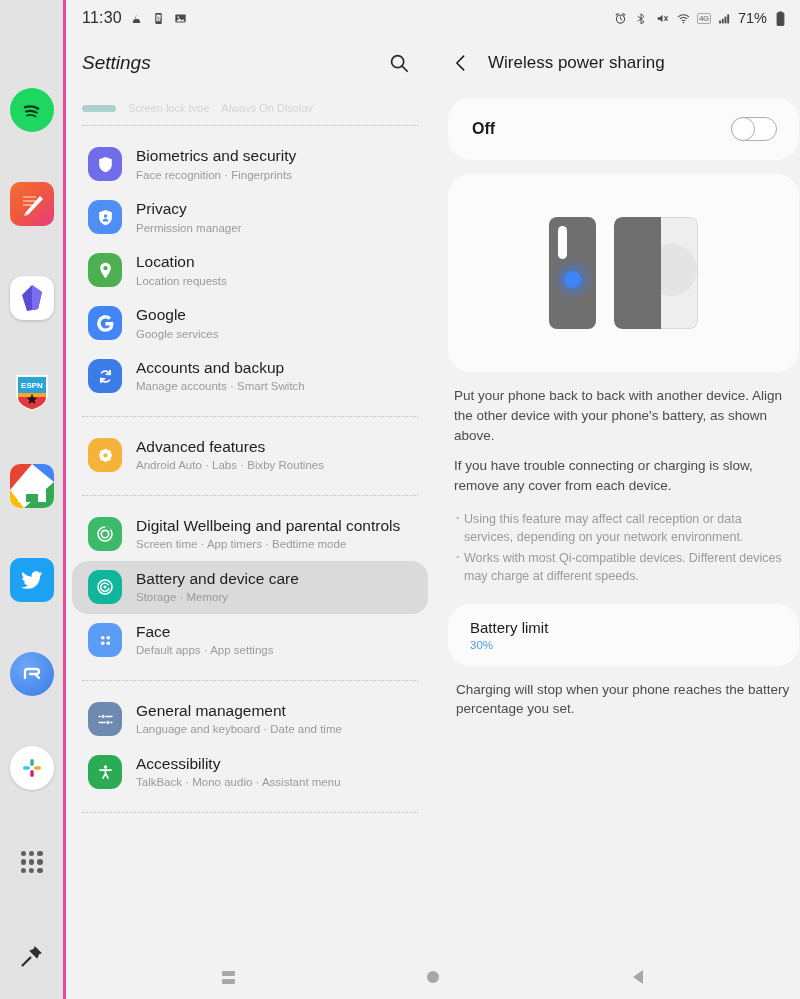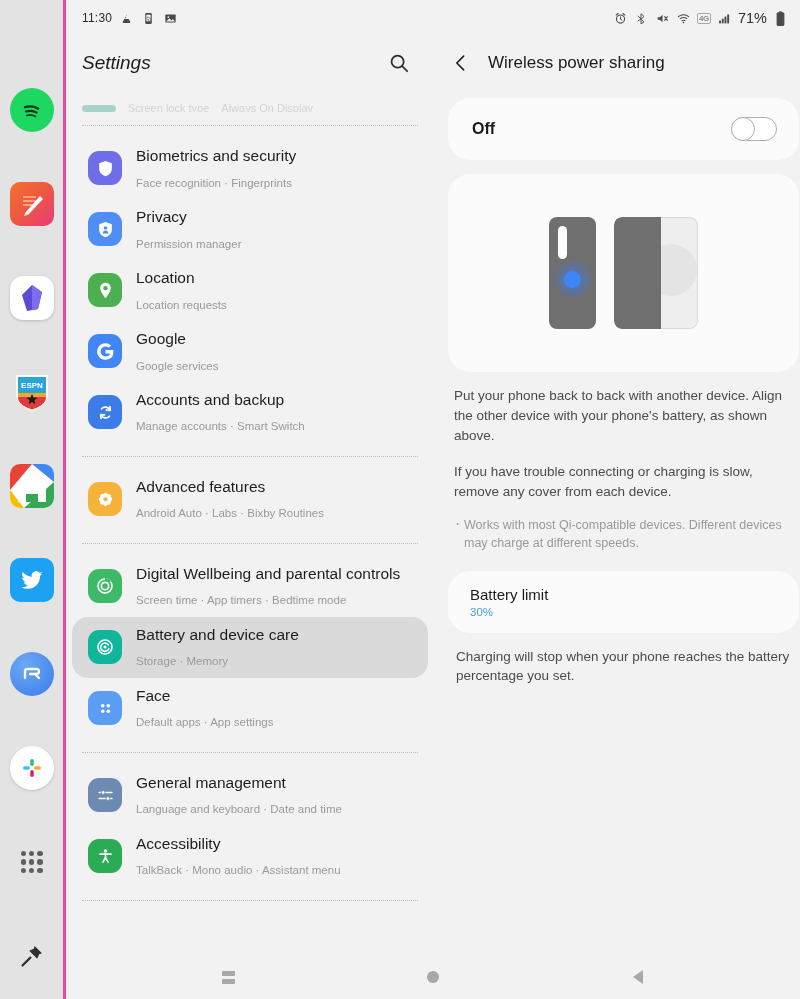--- a/index.html
+++ b/index.html
@@ -52,21 +52,21 @@
   #content { flex: 1; display: flex; flex-direction: column; position: relative; }
 
   
   #statusbar {
     height: 36px;
     display: flex; align-items: center;
     padding: 0 12px 0 16px;
     font-size: 14px; color: #3a3a3a;
     background: #f2f2f2;
   }
-  #statusbar .clock { font-size: 12px; color: #2b2b2b; letter-spacing: .2px; }
+  #statusbar .clock { font-size: 16px; color: #2b2b2b; letter-spacing: .2px; }
   .sb-left { display: flex; align-items: center; gap: 7px; }
   .sb-right { margin-left: auto; display: flex; align-items: center; gap: 6px; }
   .sb-ico { width: 15px; height: 15px; display: inline-flex; align-items:center; justify-content:center; color:#4a4a4a; }
   .sb-ico svg { display:block; }
   .sb-text { font-size: 14.5px; color: #2f2f2f; }
   .badge4g {
     font-size: 8px; font-weight: bold; color: #8a8a8a;
     border: 1px solid #a8a8a8; border-radius: 2px;
     padding: 0 1px; line-height: 9px; letter-spacing: -.3px;
   }
@@ -102,21 +102,21 @@
     margin: 0 6px;
     border-radius: 16px;
     gap: 14px;
   }
   .srow.selected { background: #dadada; }
   .srow .sico {
     width: 34px; height: 34px; border-radius: 11px;
     display: flex; align-items: center; justify-content: center;
     flex: 0 0 34px;
   }
-  .srow .stext { display: flex; flex-direction: column; gap: 10px; min-width: 0; }
+  .srow .stext { display: flex; flex-direction: column; gap: 2px; min-width: 0; }
   .srow .slabel { font-size: 15.5px; color: #1d1d1d; line-height: 1.2; }
   .srow .ssub { font-size: 11.5px; color: #9a9a9a; line-height: 1.25; }
 
   
   .bg-biometrics { background: #6f6ee8; }
   .bg-privacy    { background: #4f8ef4; }
   .bg-location   { background: #4caf50; }
   .bg-google     { background: #4285f4; }
   .bg-accounts   { background: #3b7ce8; }
   .bg-advanced   { background: #f6b33a; }
@@ -197,21 +197,21 @@
   }
   .phone-fold .half-light::after {
     content:""; position:absolute; left:-16px; top:26px;
     width: 52px; height: 52px; border-radius: 50%;
     background: #e4e4e4;
   }
 
   
   #desc { padding: 14px 6px 0 6px; }
   #desc p { font-size: 13.5px; line-height: 1.48; color: #4b4b4b; }
-  #desc .para2 { margin-top: 16px; }
+  #desc .para2 { margin-top: 10px; }
   #bullets { padding: 14px 6px 0 6px; }
   #bullets .bullet {
     font-size: 12.5px; line-height: 1.48; color: #9a9a9a;
     padding-left: 10px; position: relative; margin-bottom: 2px;
   }
   #bullets .bullet::before {
     content: "\00B7"; position: absolute; left: 1px; top: -1px; font-size: 16px; line-height: 1.1;
   }
 
   
@@ -616,20 +616,21 @@
               <div class="half-light"></div>
             </div>
           </div>
 
           <div id="desc">
             <p class="para1">Put your phone back to back with another device. Align the other device with your phone's battery, as shown above.</p>
             <p class="para2">If you have trouble connecting or charging is slow, remove any cover from each device.</p>
           </div>
 
           <div id="bullets">
+            <div class="bullet">Using this feature may affect call reception or data services, depending on your network environment.</div>
             <div class="bullet">Works with most Qi-compatible devices. Different devices may charge at different speeds.</div>
           </div>
 
           <div class="card" id="battery-card">
             <span class="bl-label">Battery limit</span>
             <span class="bl-value" id="bl-value" style="color: rgb(74, 154, 224);">30%</span>
           </div>
           <div id="battery-note">Charging will stop when your phone reaches the battery percentage you set.</div>
 
         </div>

